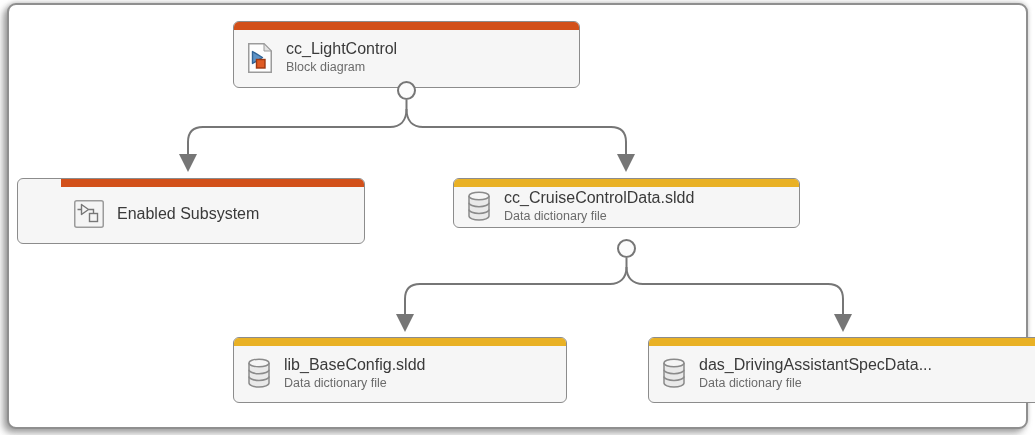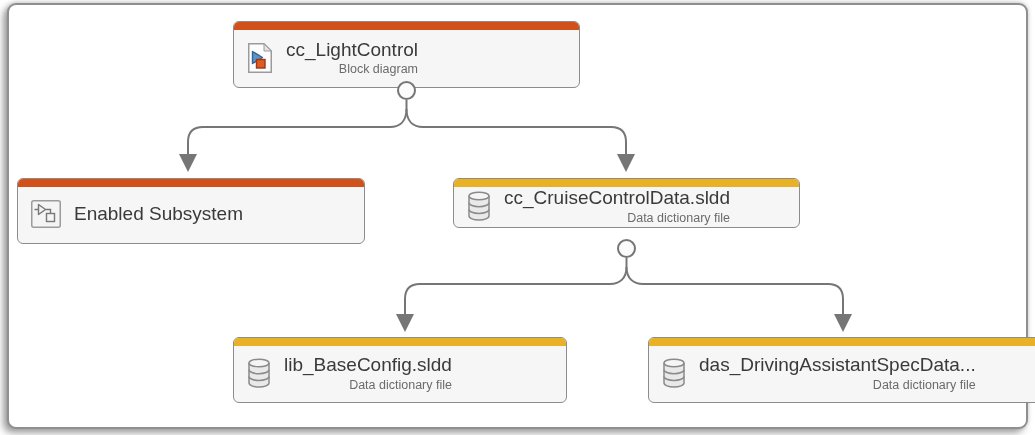--- a/index.html
+++ b/index.html
@@ -43,32 +43,31 @@
   .node-body {
     display: flex;
     align-items: center;
     gap: 13px;
     padding: 6px 10px 8px 13px;
     height: calc(100% - 8px);
     box-sizing: border-box;
   }
   .node-text { min-width: 0; }
   .node-title {
-    font-size: 19px;
+    font-size: 16px;
     color: var(--title-text, #3a3a3a);
     white-space: nowrap;
     overflow: hidden;
     line-height: 1.25;
   }
   .node-subtitle {
     font-size: 12.5px;
     color: var(--subtitle-text, #6b6b6b);
     white-space: nowrap;
     line-height: 1.3;
-    text-align: right;
   }
   .icon { flex: 0 0 auto; display: inline-flex; }
   .toggle-circle {
     position: absolute;
     z-index: 3;
     width: 15px; height: 15px;
     background: #fbfbfb;
     border: 2px solid #767676;
     border-radius: 50%;
     cursor: pointer;
@@ -114,21 +113,21 @@
           <rect x="9.5" y="16.5" width="8.5" height="8.5" fill="#e05a22" stroke="#9c3812" stroke-width="1.4"></rect>
         </svg>
       </span>
       <div class="node-text">
         <div class="node-title">cc_LightControl</div>
         <div class="node-subtitle">Block diagram</div>
       </div>
     </div>
   </div>
 
-  <div class="node" style="left:17px; top:178px; width:348px; height:66px;">
+  <div class="node" style="left:17px; top:178px; width:348px; height:66px;padding-left:43px;">
     <div class="node-header accent-block-diagram"></div>
     <div class="node-body">
       <span class="icon">
         <svg width="30" height="28" viewBox="0 0 30 28">
           <rect x="0.75" y="0.75" width="28.5" height="26.5" rx="2" fill="#f4f4f4" stroke="#9b9b9b" stroke-width="1.5"></rect>
           <path d="M3.5,9.5 H7.5" fill="none" stroke="#777777" stroke-width="1.4"></path>
           <path d="M7.5,4.5 V14.5 L14.5,9.5 Z" fill="none" stroke="#777777" stroke-width="1.4" stroke-linejoin="round"></path>
           <path d="M14.5,9.5 H19.5 V13.5" fill="none" stroke="#777777" stroke-width="1.4"></path>
           <rect x="15.5" y="13.5" width="8" height="8" fill="none" stroke="#777777" stroke-width="1.4"></rect>
         </svg>

